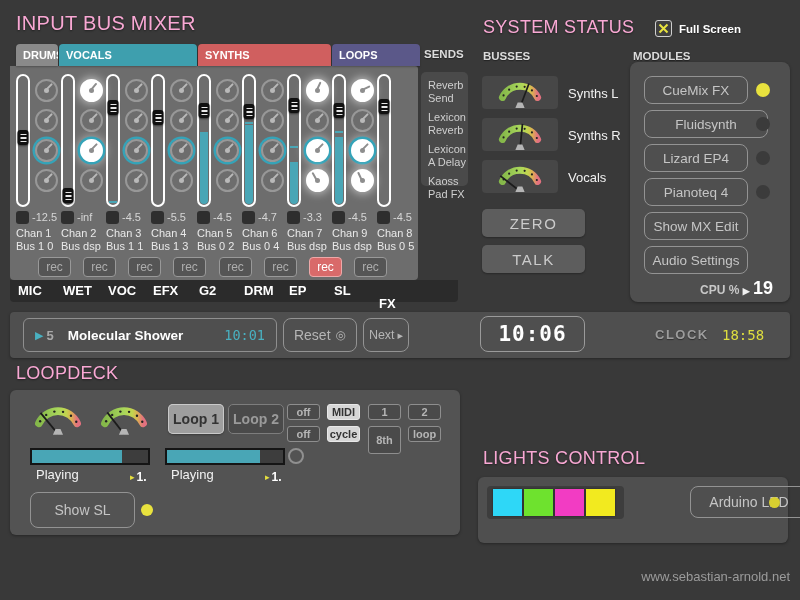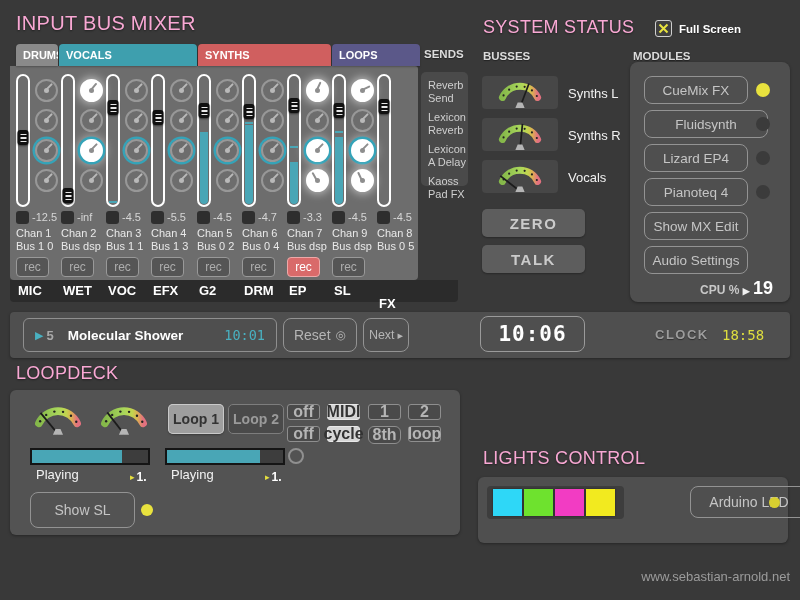--- a/index.html
+++ b/index.html
@@ -32,34 +32,34 @@
   .knob .dot{position:absolute;left:50%;top:50%;width:5px;height:5px;margin:-2.5px 0 0 -2.5px;
              background:#b9b9b9;border-radius:50%;}
   .knob.white{background:#fff;border-color:#fff;box-shadow:0 0 9px 2px rgba(255,255,255,.5);}
   .knob.white .ptr,.knob.white .dot{background:#8e8e8e;}
   .knob.ring{box-shadow:0 0 0 2.5px #35a3b8;}
   .knob.white.ring{box-shadow:0 0 0 2.5px #35a3b8,0 0 10px 3px rgba(255,255,255,.45);}
   .mutebox{position:absolute;width:13px;height:13px;background:#2e2e2e;border-radius:3px;}
   .val{position:absolute;color:#d6d6d6;font-size:11px;white-space:nowrap;}
   .chan{position:absolute;color:#e9e9e9;font-size:11px;line-height:12.5px;white-space:nowrap;}
   .rec{position:absolute;width:33px;height:20px;border:1.5px solid #999;border-radius:4px;background:#555;
-       color:#adadad;font-size:12px;display:flex;align-items:center;justify-content:center;box-sizing:border-box;}
+       color:#adadad;font-size:12px;display:flex;align-items:center;justify-content:center;box-sizing:border-box;margin-left:22px;}
   .rec.on{background:#d96a6a;border-color:#eda9a9;color:#fff;}
   .outbtn{position:absolute;border:1.5px solid #939393;border-radius:8px;color:#c5c5c5;background:transparent;
           display:flex;align-items:center;justify-content:center;font-weight:bold;box-sizing:border-box;white-space:nowrap;}
   .solidbtn{position:absolute;background:#5d5d5d;border-radius:5px;color:#cbcbcb;display:flex;align-items:center;
-            justify-content:center;font-weight:bold;letter-spacing:1.5px;font-size:15px;box-shadow:0 1px 2px rgba(0,0,0,.3);}
+            justify-content:center;font-weight:normal;letter-spacing:1.5px;font-size:15px;box-shadow:0 1px 2px rgba(0,0,0,.3);}
   .led{position:absolute;border-radius:50%;}
   .mono{font-family:"DejaVu Sans Mono",monospace;}
   .loopbtn{position:absolute;width:56px;height:30px;border-radius:5px;display:flex;align-items:center;
            justify-content:center;font-size:14px;font-weight:bold;box-sizing:border-box;}
   .loopbtn.on{background:#9e9e9e;color:#333;box-shadow:inset 0 0 0 1px #c9c9c9,0 1px 2px rgba(0,0,0,.3);}
   .loopbtn.off{background:#4a4a4a;color:#9a9a9a;border:1.5px solid #7d7d7d;}
   .mini{position:absolute;width:33px;height:16px;border:1px solid #8e8e8e;border-radius:3px;background:#4a4a4a;
-        color:#b5b5b5;font-size:16px;display:flex;align-items:center;justify-content:center;
+        color:#b5b5b5;font-size:11px;display:flex;align-items:center;justify-content:center;
         box-sizing:border-box;font-weight:bold;}
   .mini.on{background:#d6d6d6;color:#333;border-color:#e8e8e8;}
   .pbar{position:absolute;height:17px;border:2px solid #151515;background:#3d3d3d;box-sizing:border-box;}
   .pfill{height:100%;background:#49a6b6;}
   .playlab{position:absolute;color:#f2f2f2;font-size:13px;white-space:nowrap;}
   .cue{position:absolute;white-space:nowrap;}
   .cue .cue-arr{color:#e8e23e;font-size:9px;vertical-align:1.5px;}
   .cue .cue-num{color:#fff;font-weight:bold;font-size:12px;margin-left:2px;}
   .fsbox{position:absolute;width:17px;height:17px;border:1.5px solid #cfcfcf;border-radius:3px;background:#3f3f3f;
          box-sizing:border-box;display:flex;align-items:center;justify-content:center;}
@@ -492,21 +492,21 @@
   <path d="M 32 40 L 44 40 L 41 33 L 35 33 Z" fill="#b5b5b5"></path>
       </svg></div>
     <div class="loopbtn on" style="left: 168px; top: 404px; width: 56px; height: 30px;">Loop 1</div>
     <div class="loopbtn off" style="left: 228px; top: 404px; width: 56px; height: 30px;">Loop 2</div>
     <div class="mini" style="left: 287px; top: 404px; width: 33px; height: 16px;">off</div>
     <div class="mini on" style="left: 327px; top: 404px; width: 33px; height: 16px;">MIDI</div>
     <div class="mini" style="left: 368px; top: 404px; width: 33px; height: 16px;">1</div>
     <div class="mini" style="left: 408px; top: 404px; width: 33px; height: 16px;">2</div>
     <div class="mini" style="left: 287px; top: 426px; width: 33px; height: 16px;">off</div>
     <div class="mini on" style="left: 327px; top: 426px; width: 33px; height: 16px;">cycle</div>
-    <div class="mini" style="left: 368px; top: 426px; width: 33px; height: 18px; border-radius: 6px;">8th</div>
+    <div class="mini" style="left: 368px; top: 426px; width: 33px; height: 28px;">8th</div>
     <div class="mini" style="left: 408px; top: 426px; width: 33px; height: 16px;">loop</div>
     <div class="pbar" style="left: 30px; top: 448px; width: 120px; height: 17px;">
       <div class="pfill" style="width: 90px;"></div>
     </div>
     <div class="playlab" style="left: 36px; top: 467px;">Playing</div>
     <div class="cue" style="left: 130px; top: 467px;"><span class="cue-arr">▸</span><span class="cue-num">1.</span></div>
     <div class="pbar" style="left: 165px; top: 448px; width: 120px; height: 17px;">
       <div class="pfill" style="width: 93px;"></div>
     </div>
     <div class="playlab" style="left: 171px; top: 467px;">Playing</div>

